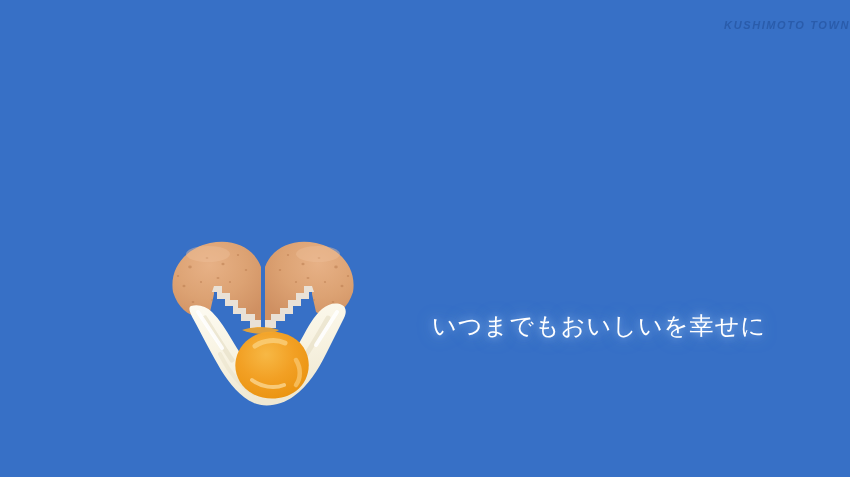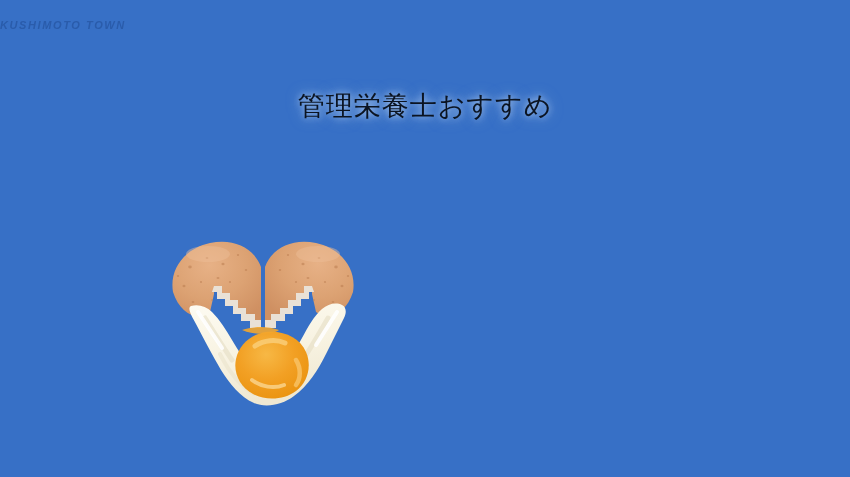--- a/index.html
+++ b/index.html
@@ -20,21 +20,21 @@
     background: #3770c6;
     overflow: hidden;
   }
 
   
   .brand {
     position: absolute;
     top: 19px;
     left: 0;
     width: 850px;
-    text-align: left;
+    text-align: right;
     font-size: 11px;
     font-style: italic;
     font-weight: 700;
     letter-spacing: 1.6px;
     color: #2a5cab;
     white-space: nowrap;
   }
 
   
   .eyebrow {
@@ -97,23 +97,23 @@
     height: 176px;
   }
 </style>
 </head>
 <body>
 
 <div id="slide">
 
   <div class="brand">KUSHIMOTO TOWN</div>
 
-  <div class="eyebrow">管理栄養士おすすめ</div>
-
-
+
+
+  <div class="tagline">いつまでもおいしいを幸せに</div>
 
   <div class="egg-art">
     <svg viewBox="0 0 206 176" xmlns="http://www.w3.org/2000/svg">
       <defs>
         <radialGradient id="shellGradL" cx="42%" cy="30%" r="78%">
           <stop offset="0%" stop-color="#e7b186"></stop>
           <stop offset="55%" stop-color="#dca273"></stop>
           <stop offset="100%" stop-color="#cf9062"></stop>
         </radialGradient>
         <radialGradient id="shellGradR" cx="60%" cy="28%" r="78%">

